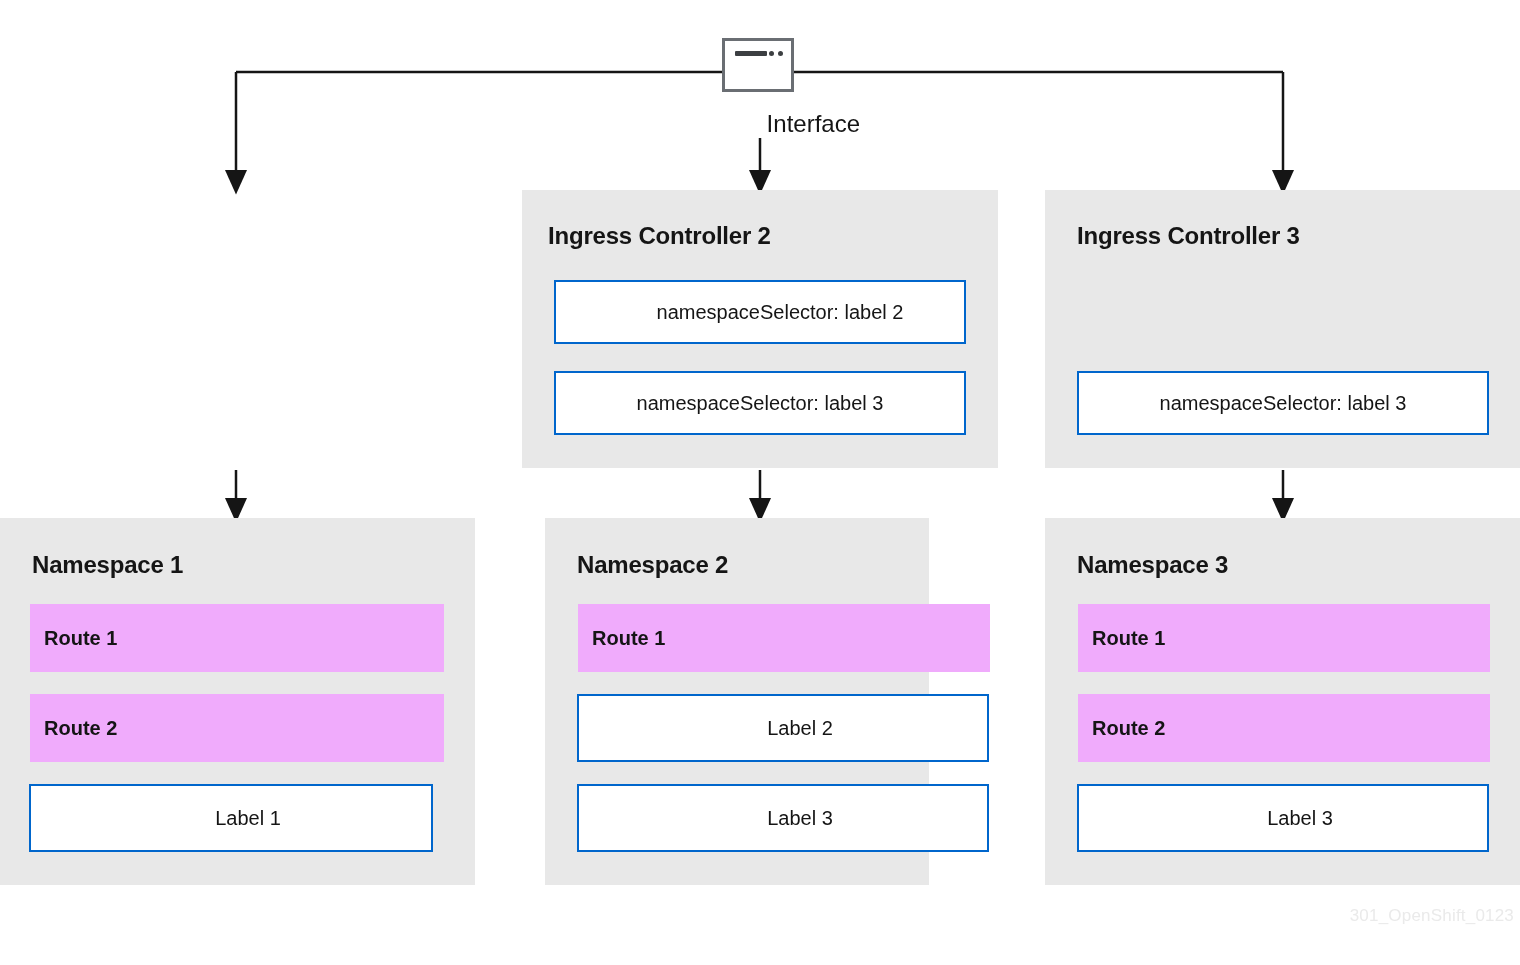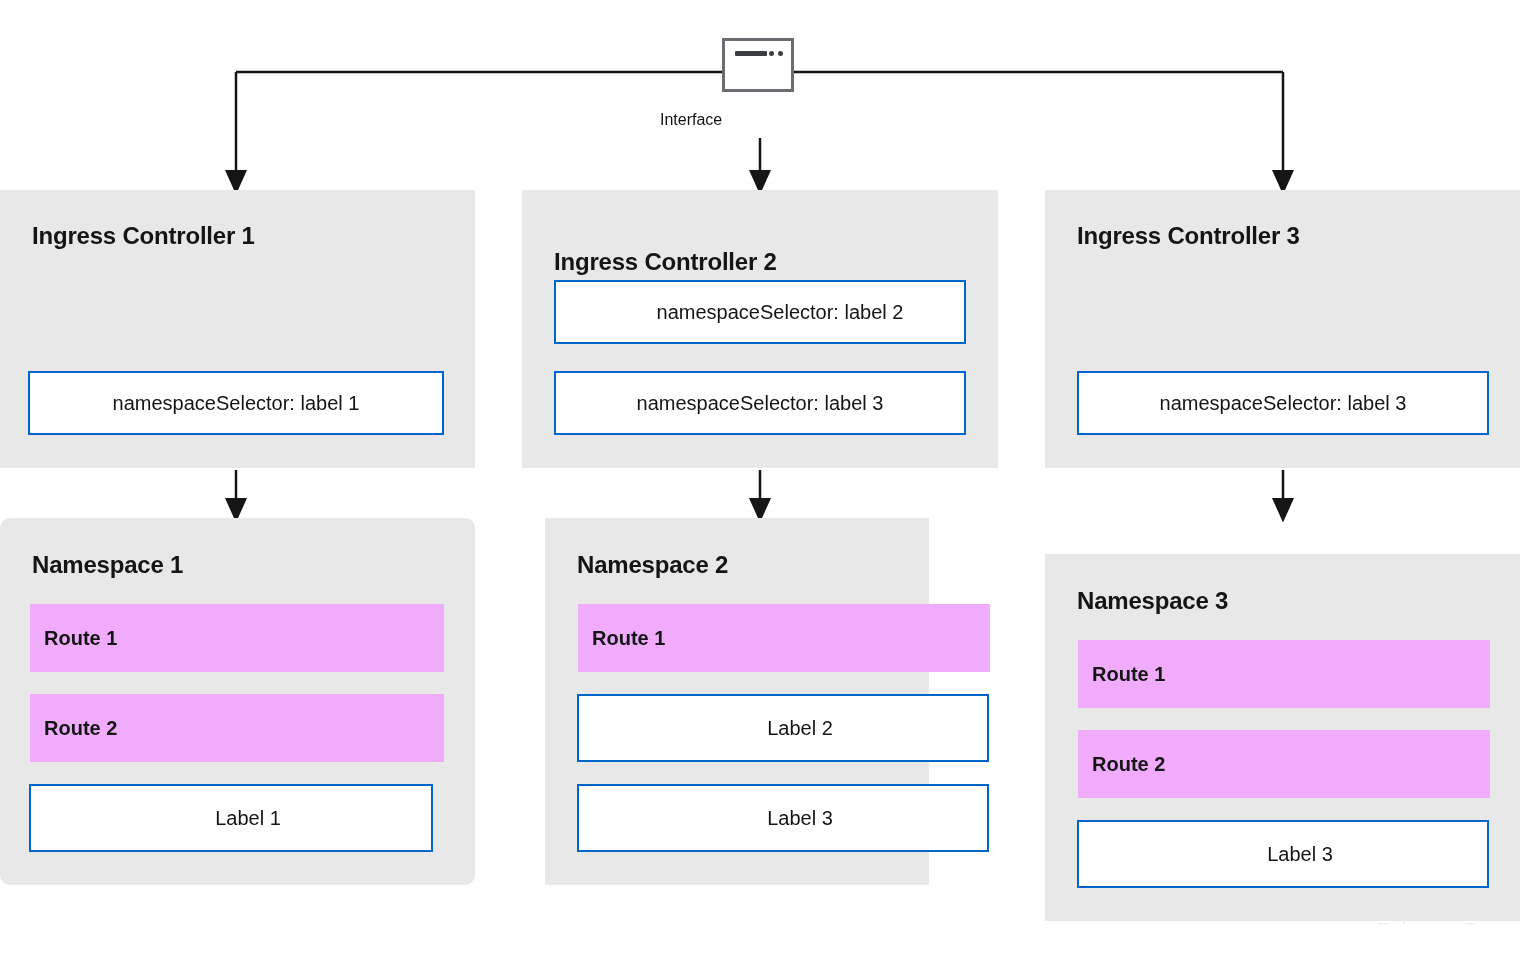--- a/index.html
+++ b/index.html
@@ -52,22 +52,22 @@
     width: 5px;
     height: 5px;
     border-radius: 50%;
     background: #3c3f42;
   }
   .iface-label {
     position: absolute;
     left: 660px;
     top: 110px;
     width: 200px;
-    text-align: left;
-    font-size: 16px;
+    text-align: right;
+    font-size: 24px;
     color: #151515;
     line-height: 1.2;
   }
 
   
   #wires {
     position: absolute;
     left: 0;
     top: 0;
     width: 1520px;
@@ -181,51 +181,47 @@
   <div class="iface-box">
     <span class="iface-bar"></span>
     <span class="iface-dots">
       <i></i>
         <i></i>
         <i></i>
     </span>
   </div>
   <div class="iface-label">Interface</div>
 
-  <div class="panel ctrl-panel" style="left:0px; width:475px;">
-    <div class="panel-title" style="left:32px;">Ingress Controller 1</div>
-    <div class="selector-box" style="left:28px; top:181px; width:416px;">namespaceSelector: label 1</div>
-  </div>
 
   <div class="panel ctrl-panel" style="left:522px; width:476px;">
-    <div class="panel-title" style="left:32px;margin-top:26px;">Ingress Controller 2</div>
+    <div class="panel-title" style="left:26px;">Ingress Controller 2</div>
     <div class="selector-box" style="left:32px; top:90px; width:412px;padding-left:40px;">namespaceSelector: label 2</div>
     <div class="selector-box" style="left:32px; top:181px; width:412px;">namespaceSelector: label 3</div>
   </div>
 
   <div class="panel ctrl-panel" style="left:1045px; width:475px;">
     <div class="panel-title" style="left:32px;">Ingress Controller 3</div>
     <div class="selector-box" style="left:32px; top:181px; width:412px;">namespaceSelector: label 3</div>
   </div>
 
-  <div class="panel ns-panel" style="left:0px; width:475px;border-radius:10px;">
+  <div class="panel ns-panel" style="left:0px; width:475px;">
     <div class="panel-title" style="left:32px;">Namespace 1</div>
     <div class="route-box" style="left:30px; top:86px; width:414px;">Route 1</div>
     <div class="route-box" style="left:30px; top:176px; width:414px;">Route 2</div>
     <div class="label-box" style="left:29px; top:266px; width:404px;">Label 1</div>
   </div>
 
   <div class="panel ns-panel" style="left:545px; width:384px;">
     <div class="panel-title" style="left:32px;">Namespace 2</div>
     <div class="route-box" style="left:33px; top:86px; width:412px;">Route 1</div>
     <div class="label-box" style="left:32px; top:176px; width:412px;">Label 2</div>
     <div class="label-box" style="left:32px; top:266px; width:412px;">Label 3</div>
   </div>
 
-  <div class="panel ns-panel" style="left:1045px; width:475px;margin-top:36px;">
+  <div class="panel ns-panel" style="left:1045px; width:475px;">
     <div class="panel-title" style="left:32px;">Namespace 3</div>
     <div class="route-box" style="left:33px; top:86px; width:412px;">Route 1</div>
     <div class="route-box" style="left:33px; top:176px; width:412px;">Route 2</div>
     <div class="label-box" style="left:32px; top:266px; width:412px;">Label 3</div>
   </div>
 
   <div class="watermark">301_OpenShift_0123</div>
 
 </div>
 

